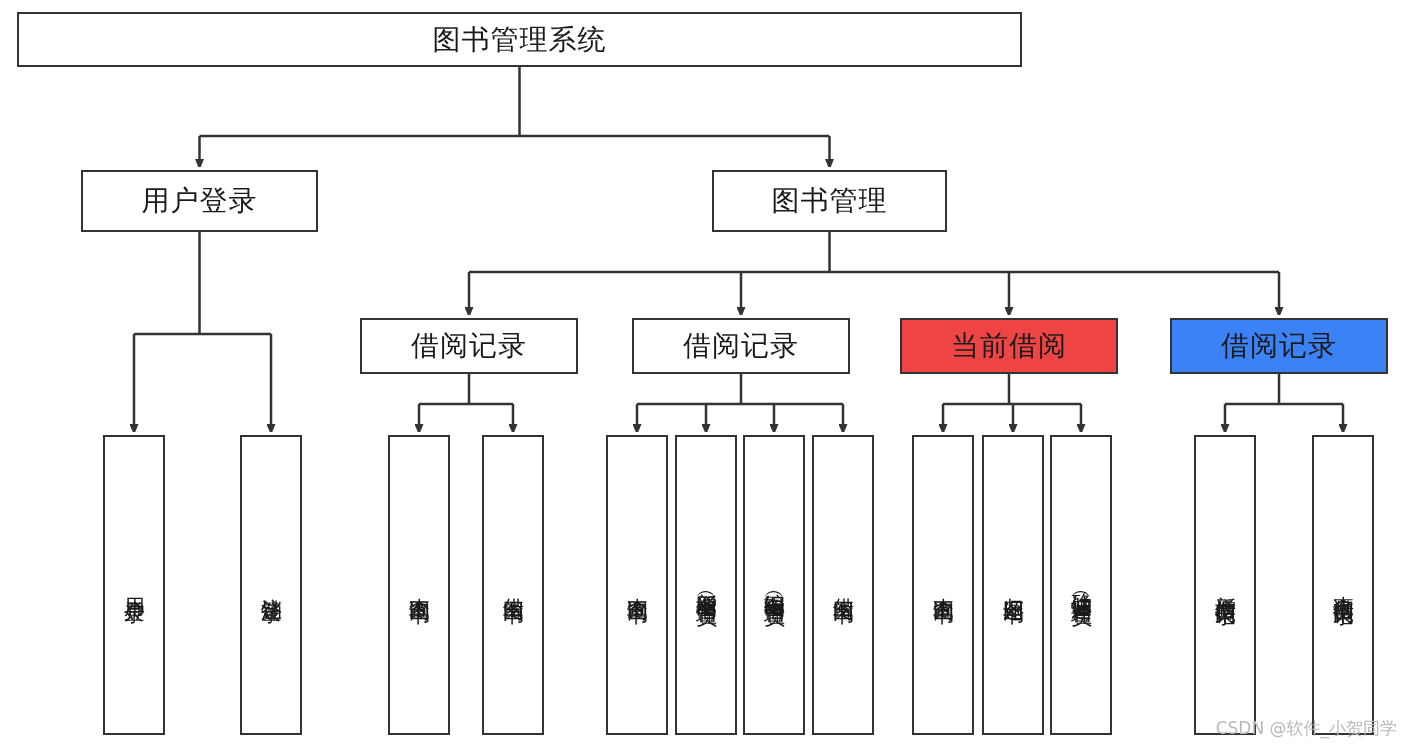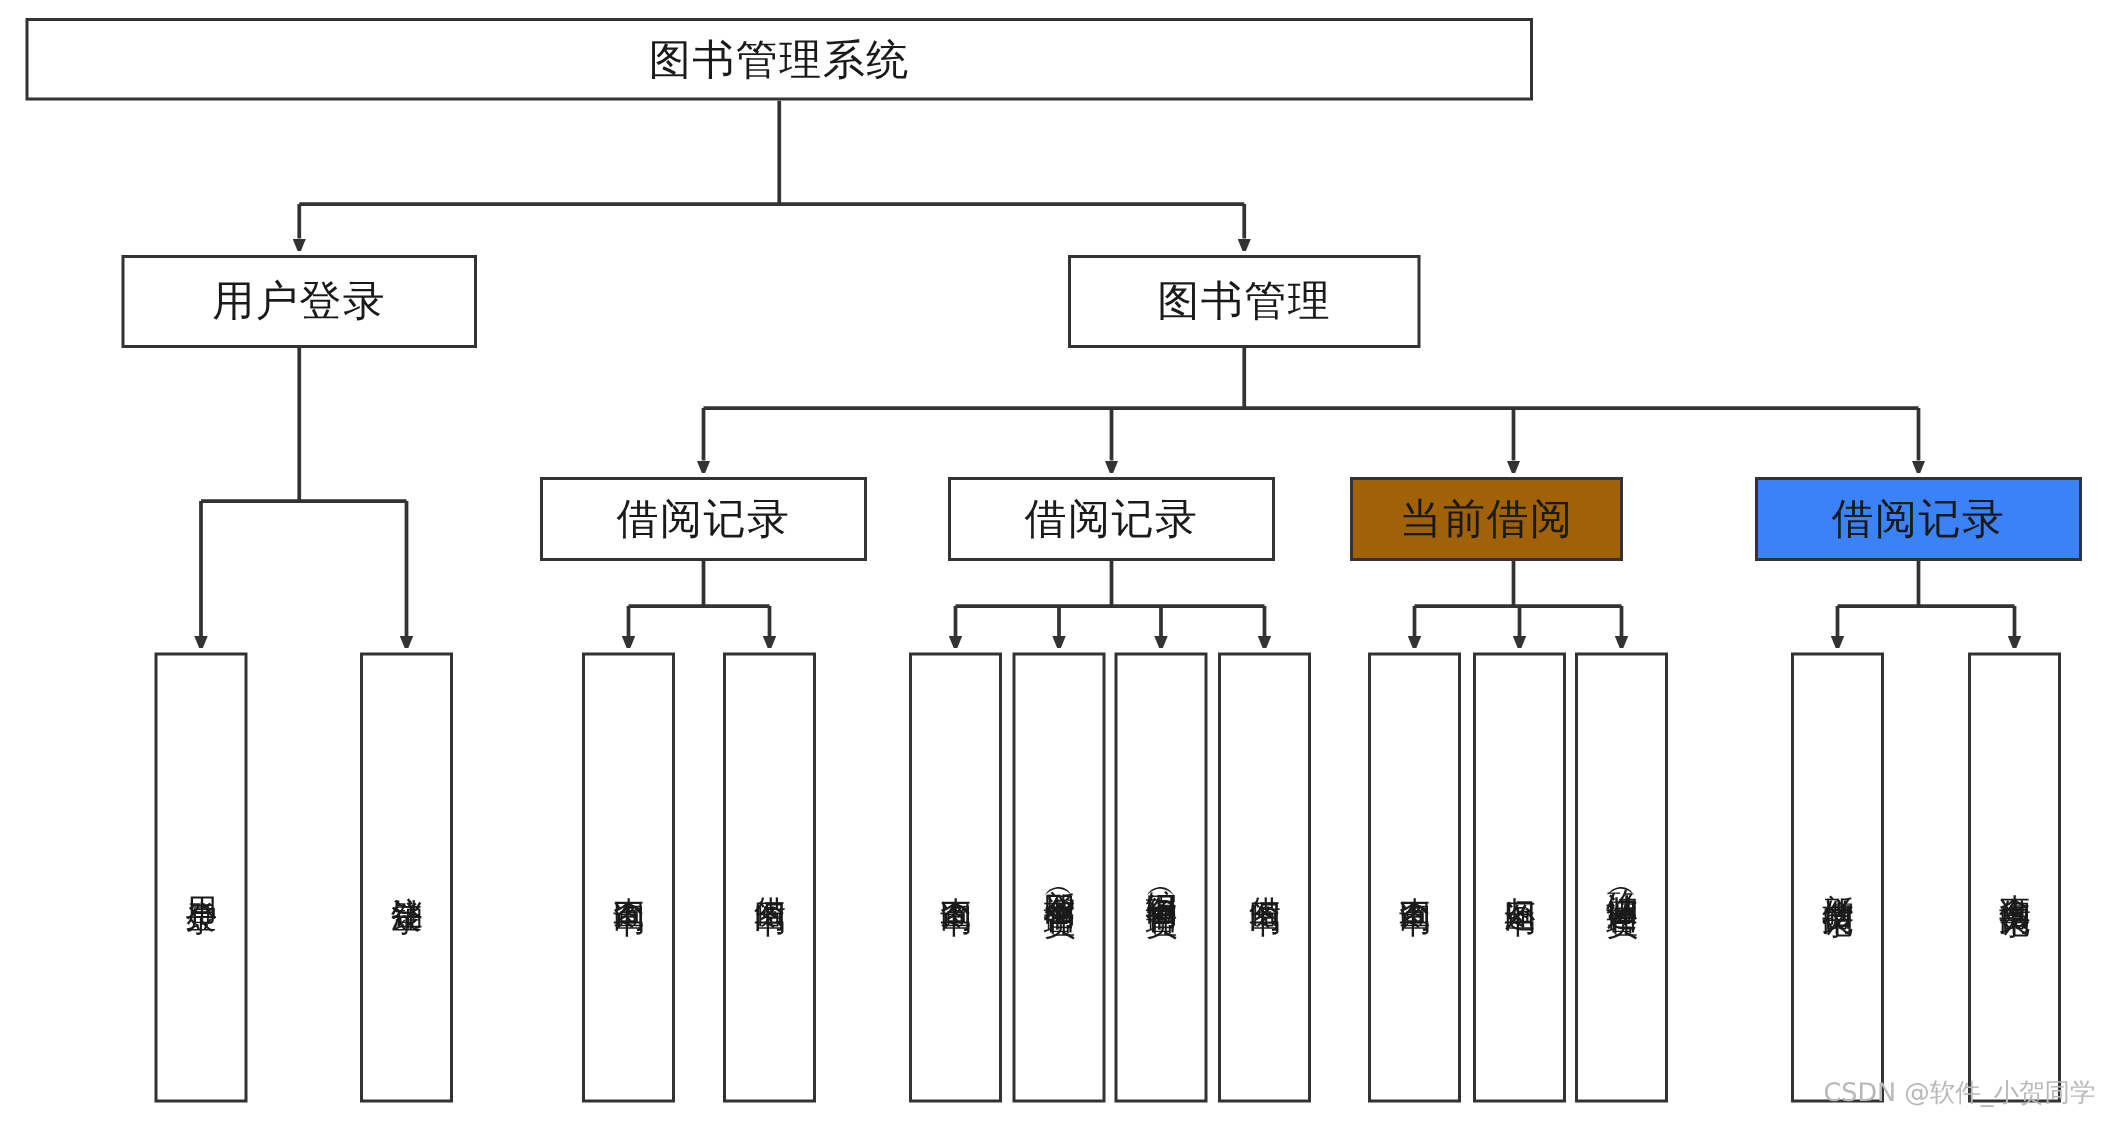--- a/index.html
+++ b/index.html
@@ -118,21 +118,21 @@
       </div>
       <div class="node horiz" style="left: 712px; top: 170px; width: 235px; height: 62px; border-color: rgb(51, 51, 51); background: rgb(255, 255, 255); color: rgb(26, 26, 26);">
         <span class="label">图书管理</span>
       </div>
       <div class="node horiz" style="left: 360px; top: 318px; width: 218px; height: 56px; border-color: rgb(51, 51, 51); background: rgb(255, 255, 255); color: rgb(26, 26, 26);">
         <span class="label">借阅记录</span>
       </div>
       <div class="node horiz" style="left: 632px; top: 318px; width: 218px; height: 56px; border-color: rgb(51, 51, 51); background: rgb(255, 255, 255); color: rgb(26, 26, 26);">
         <span class="label">借阅记录</span>
       </div>
-      <div class="node horiz" style="left: 900px; top: 318px; width: 182px; height: 56px; border-color: rgb(51, 51, 51); background: #a16207; color: rgb(26, 26, 26); justify-content: center;">
+      <div class="node horiz" style="left: 900px; top: 318px; width: 218px; height: 56px; border-color: rgb(51, 51, 51); background: #ef4444; color: rgb(26, 26, 26); justify-content: center;">
         <span class="label">当前借阅</span>
       </div>
       <div class="node horiz" style="left: 1170px; top: 318px; width: 218px; height: 56px; border-color: rgb(51, 51, 51); background: #3b82f6; color: rgb(26, 26, 26);">
         <span class="label">借阅记录</span>
       </div>
       <div class="node vert" style="left: 103px; top: 435px; width: 62px; height: 300px; border-color: rgb(51, 51, 51); background: rgb(255, 255, 255); color: rgb(26, 26, 26);">
         <span class="label">用户登录</span>
       </div>
       <div class="node vert" style="left: 240px; top: 435px; width: 62px; height: 300px; border-color: rgb(51, 51, 51); background: rgb(255, 255, 255); color: rgb(26, 26, 26);">
         <span class="label">注销登录</span>

